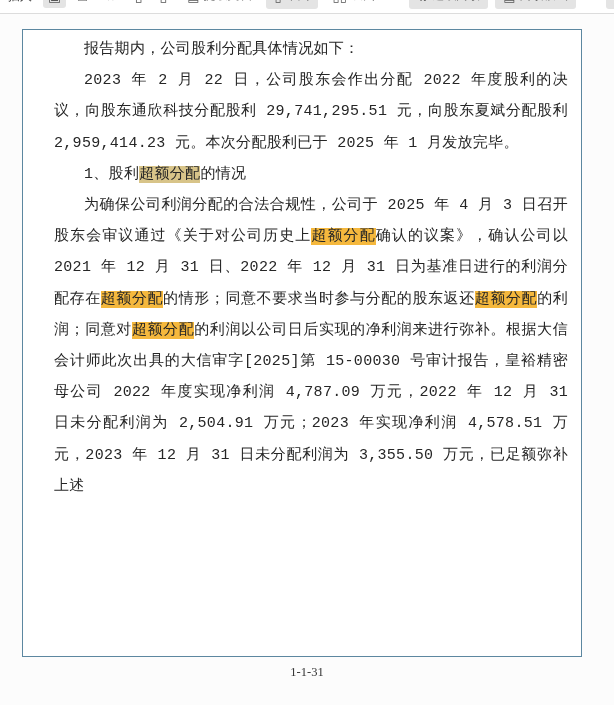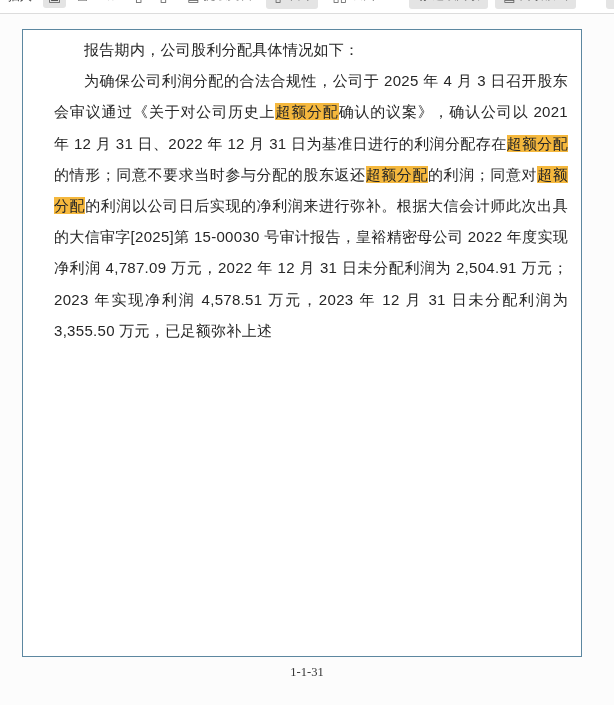--- a/index.html
+++ b/index.html
@@ -37,21 +37,21 @@
   .canvas { position:relative; height:690px; }
   .page {
     position:absolute; left:22px; top:15px; width:560px; height:628px;
     background:#ffffff;
     border:1px solid var(--page-border,#5c87a0);
     padding:4px 13px 0 31px;
     overflow:hidden;
   }
   .para {
     margin:0;
-    font-family:Liberation Sans, sans-serif;
+    font-family:Liberation Mono, monospace;
     font-size:15px; line-height:31.2px; color:#262626;
     text-align:justify; text-indent:2em; letter-spacing:0.3px;
   }
   .hl-bright { background:var(--hl-bright,#f5b83d); }
   .hl-muted  { background:var(--hl-muted,#d8c489); }
   .footer {
     position:absolute; left:0; right:0; top:651px; text-align:center;
     font-family:"Liberation Serif","DejaVu Serif",serif;
     font-size:12.5px; color:#333;
   }
@@ -92,16 +92,18 @@
       <div class="tb-sep"></div>
       <div class="tb-btn active">
         <span class="tb-glyph">≡</span>
       </div>
     </div>
 </div>
 
 <div class="canvas">
   <div class="page" id="document-page">
       <p class="para"><span>报告期内，公司股利分配具体情况如下：</span></p>
+      <p class="para"><span>2023 年 2 月 22 日，公司股东会作出分配 2022 年度股利的决议，向股东通欣科技分配股利 29,741,295.51 元，向股东夏斌分配股利 2,959,414.23 元。本次分配股利已于 2025 年 1 月发放完毕。</span></p>
+      <p class="para"><span>1、股利</span><span class="hl-muted">超额分配</span><span>的情况</span></p>
       <p class="para"><span>为确保公司利润分配的合法合规性，公司于 2025 年 4 月 3 日召开股东会审议通过《关于对公司历史上</span><span class="hl-bright">超额分配</span><span>确认的议案》，确认公司以 2021 年 12 月 31 日、2022 年 12 月 31 日为基准日进行的利润分配存在</span><span class="hl-bright">超额分配</span><span>的情形；同意不要求当时参与分配的股东返还</span><span class="hl-bright">超额分配</span><span>的利润；同意对</span><span class="hl-bright">超额分配</span><span>的利润以公司日后实现的净利润来进行弥补。根据大信会计师此次出具的大信审字[2025]第 15-00030 号审计报告，皇裕精密母公司 2022 年度实现净利润 4,787.09 万元，2022 年 12 月 31 日未分配利润为 2,504.91 万元；2023 年实现净利润 4,578.51 万元，2023 年 12 月 31 日未分配利润为 3,355.50 万元，已足额弥补上述</span></p>
     </div>
   <div class="footer">1-1-31</div>
 </div>
 
 </body></html>

